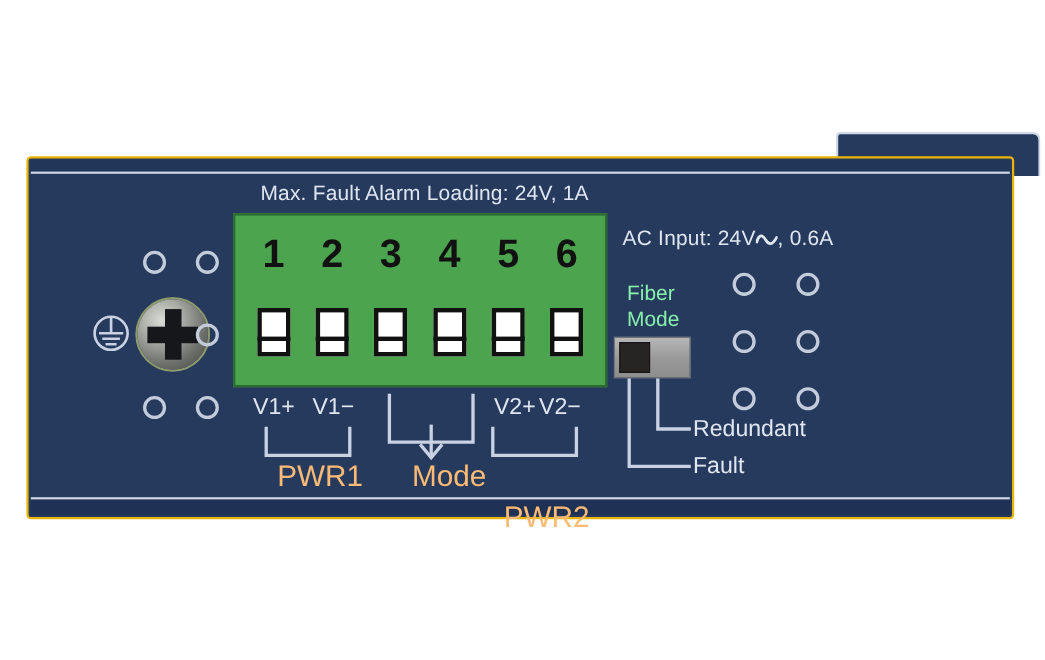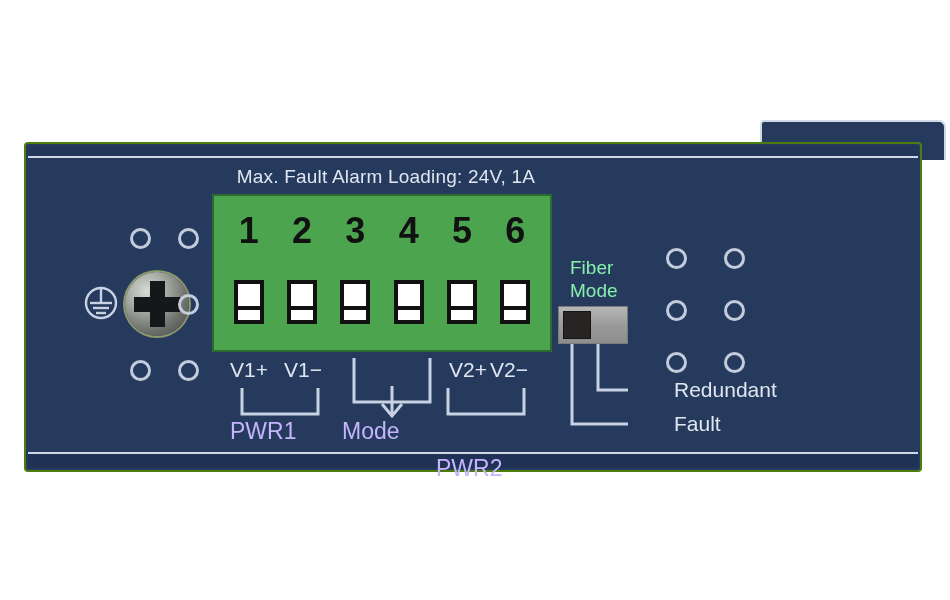--- a/index.html
+++ b/index.html
@@ -40,21 +40,21 @@
   }
 
   
   .chassis-body {
     position: absolute;
     left: 0;
     top: 0;
     width: 898px;
     height: 330px;
     background: #263a5e;
-    border: 2px solid #4d7c0f;
+    border: 2px solid #eab308;
     border-radius: 4px;
     box-sizing: border-box;
   }
 
   
   .rail-top {
     position: absolute;
     left: 2px;
     top: 2px;
     right: 2px;
@@ -221,23 +221,23 @@
 
   
   .bracket-svg { position: absolute; overflow: visible; }
   .brk {
     fill: none;
     stroke: #c8d2e2;
     stroke-width: 3;
   }
   .grp-label {
     position: absolute;
-    color: #c4b5fd;
-    font-size: 23px;
-    text-align: left;
+    color: #fdba74;
+    font-size: 27px;
+    text-align: right;
     white-space: nowrap;
   }
   .pin-label {
     position: absolute;
     color: #dfe6f0;
     font-size: 21px;
     white-space: nowrap;
   }
 
   
@@ -265,38 +265,44 @@
     height: 28px;
     background: #272424;
     border: 1px solid #151313;
     box-sizing: border-box;
   }
   .leader-label {
     position: absolute;
     color: #dfe6f0;
     font-size: 21px;
     white-space: nowrap;
-    margin-left: 44px;
   }
 </style>
 </head>
 <body>
 
 <div id="device-panel">
 
   <div class="chassis-tab"></div>
 
   <div class="chassis-body">
 
     <div class="rail-top"></div>
     <div class="rail-bottom"></div>
 
     <div class="lbl" id="alarm-loading-label">Max. Fault Alarm Loading: 24V, 1A</div>
 
 
+    <div class="lbl" id="ac-input-label">
+      <span>AC Input: 24V</span><span class="sym-ac">
+        <svg width="20" height="12" viewBox="0 0 20 12">
+          <path d="M1,8 C3,1 6,1 9,6 C12,11 15,11 19,4" fill="none" stroke="#dfe6f0" stroke-width="2.6" stroke-linecap="round"></path>
+        </svg>
+      </span><span>, 0.6A</span>
+    </div>
 
     <div id="ground-symbol">
       <svg width="38" height="38" viewBox="0 0 38 38">
         <circle cx="19" cy="19" r="15" fill="none" stroke="#c8d2e2" stroke-width="2.4"></circle>
         <line x1="19" y1="5" x2="19" y2="19" stroke="#c8d2e2" stroke-width="2.4"></line>
         <line x1="8" y1="19" x2="30" y2="19" stroke="#c8d2e2" stroke-width="2.4"></line>
         <line x1="11" y1="24" x2="27" y2="24" stroke="#c8d2e2" stroke-width="2.4"></line>
         <line x1="14" y1="29" x2="24" y2="29" stroke="#c8d2e2" stroke-width="2.4"></line>
       </svg>
     </div>

